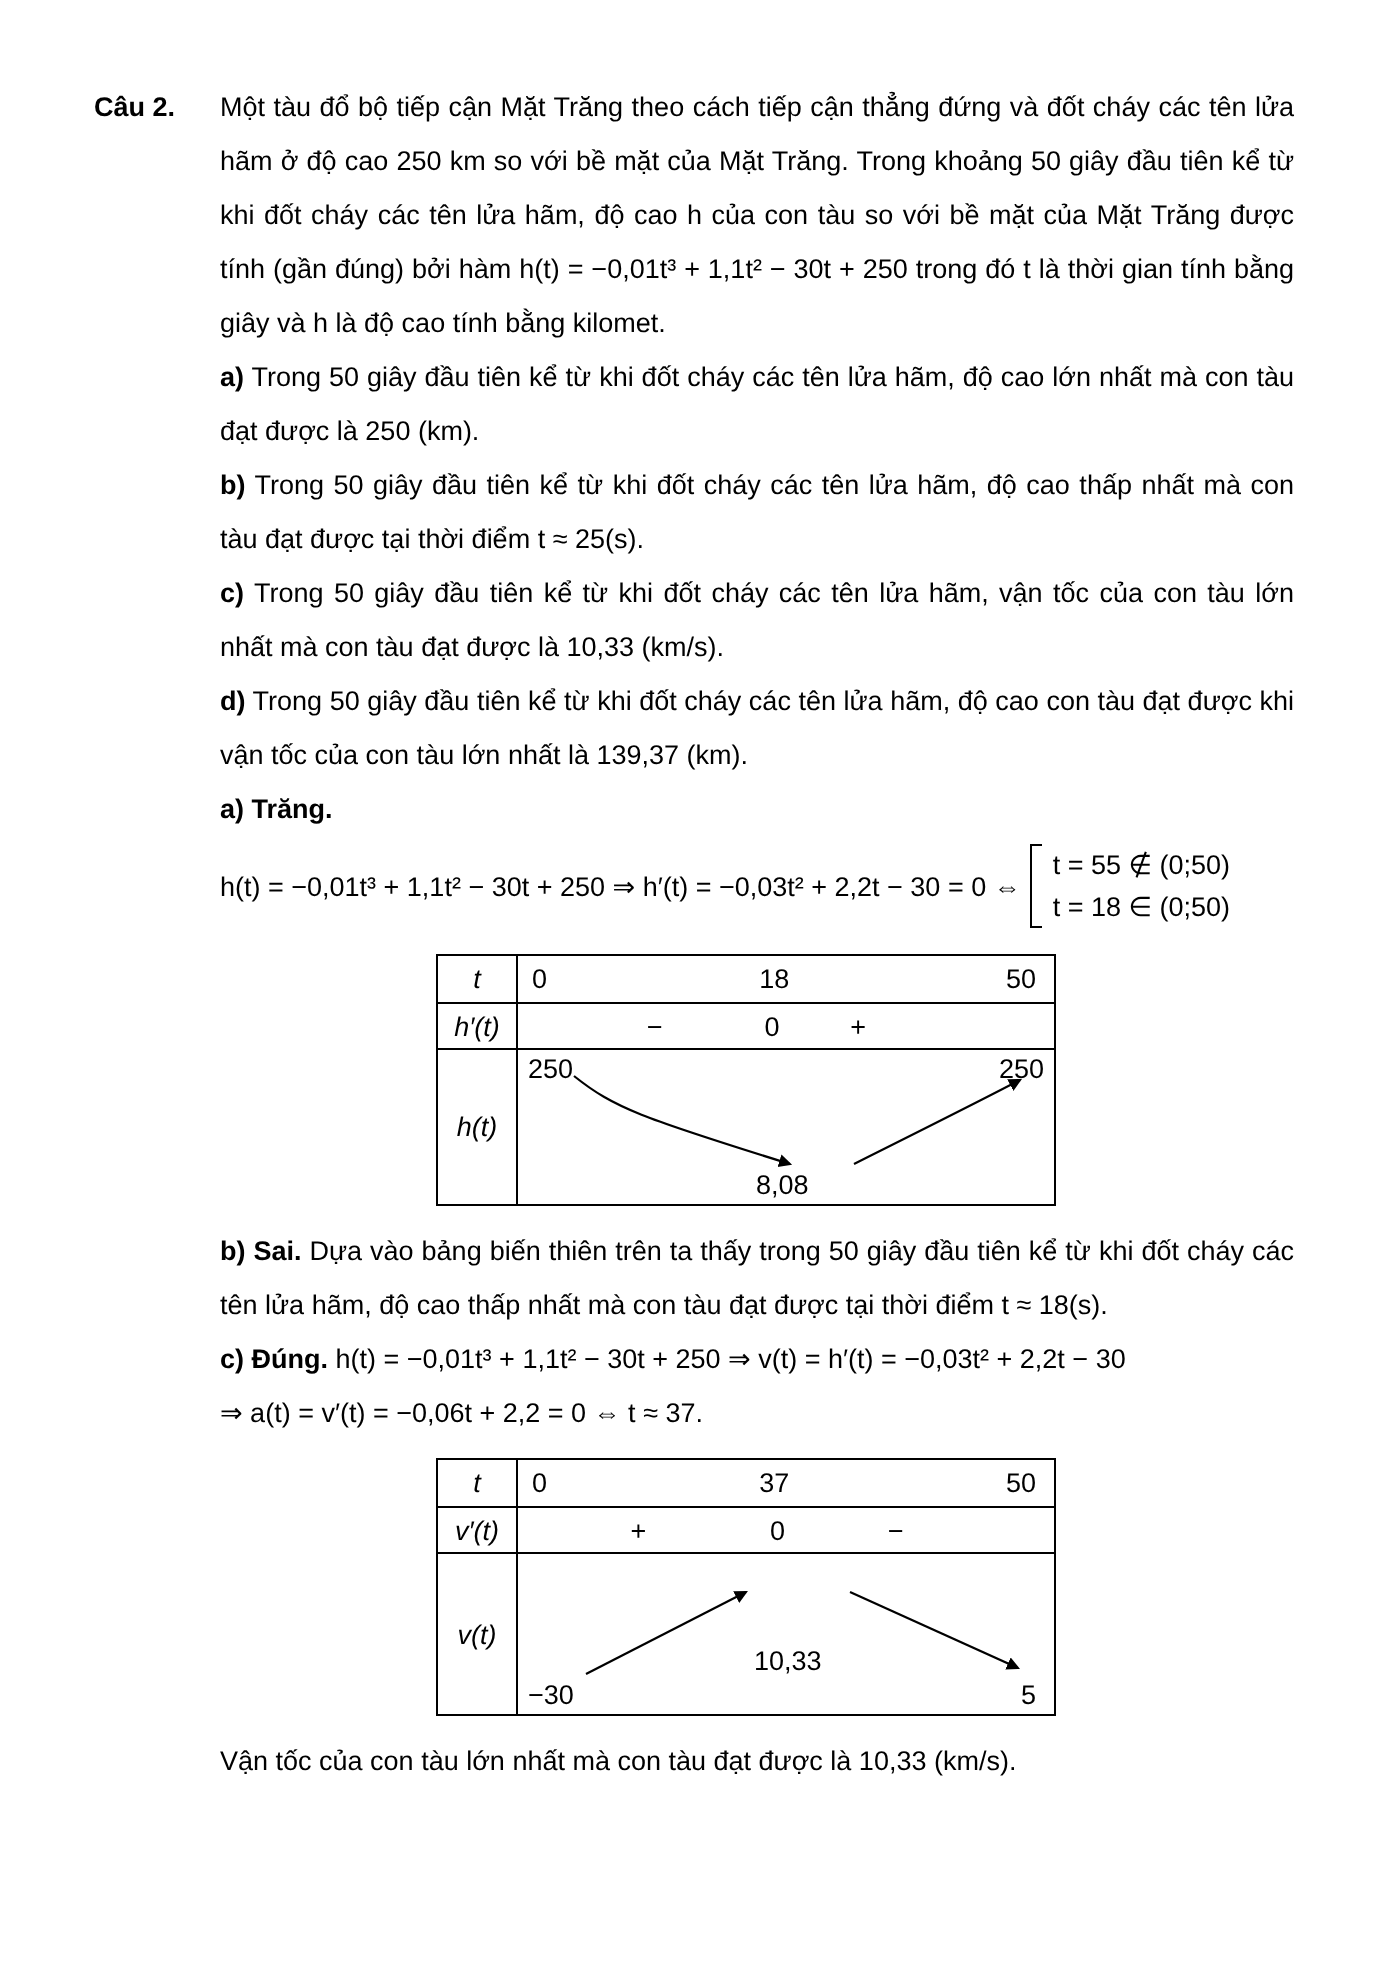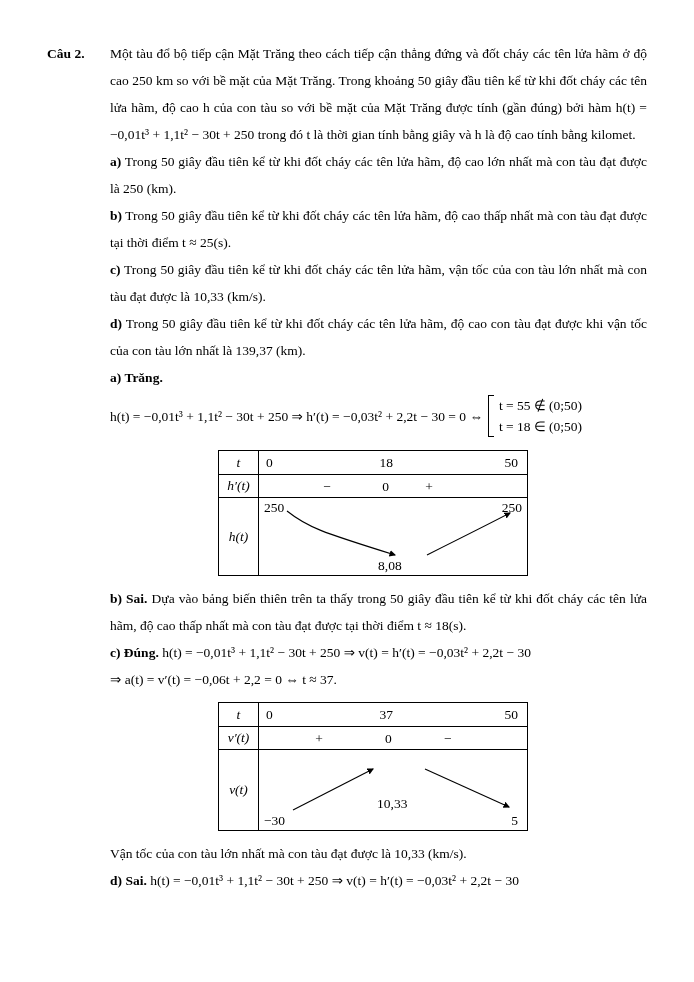--- a/index.html
+++ b/index.html
@@ -1,19 +1,19 @@
 <!DOCTYPE html>
 <html><head>
 <meta charset="utf-8">
 <style>
   * { margin:0; padding:0; box-sizing:border-box; }
   html,body { background:#ffffff; }
   .page {
     width:694px; height:982px; background:#fff; color:#000;
-    font-family:Liberation Serif, serif; font-size:13.5px;
+    font-family:Liberation Sans, sans-serif; font-size:13.5px;
     padding:40px 47px 0 47px; position:relative; overflow:hidden;
   }
   .qrow { display:flex; }
   .qlabel { width:63px; flex-shrink:0; font-weight:bold; line-height:27px; }
   .qbody { flex:1; text-align:justify; line-height:27px; }
   p.stmt { margin-left:63px; text-align:justify; line-height:27px; }
   .b { font-weight:bold; }
   .center-head { text-align:center; font-weight:bold; line-height:27px; margin-top:2px; }
   .sol-line { margin-left:63px; line-height:27px; }
   .eqrow { margin-left:63px; display:flex; align-items:center; min-height:50px; line-height:21px; }
@@ -149,15 +149,14 @@
         </svg>
         <span class="n-bl">−30</span>
         <span class="n-tm">10,33</span>
         <span class="n-br">5</span>
       </div>
     </div>
   </div>
 
   <div class="sol-line">Vận tốc của con tàu lớn nhất mà con tàu đạt được là 10,33 (km/s).</div>
 
-  <div class="sol-line"><span class="b">d) Sai.</span> <span>h(t) = −0,01t³ + 1,1t² − 30t + 250 ⇒ v(t) = h′(t) = −0,03t² + 2,2t − 30</span></div>
 
 </div>
 
 </body></html>

